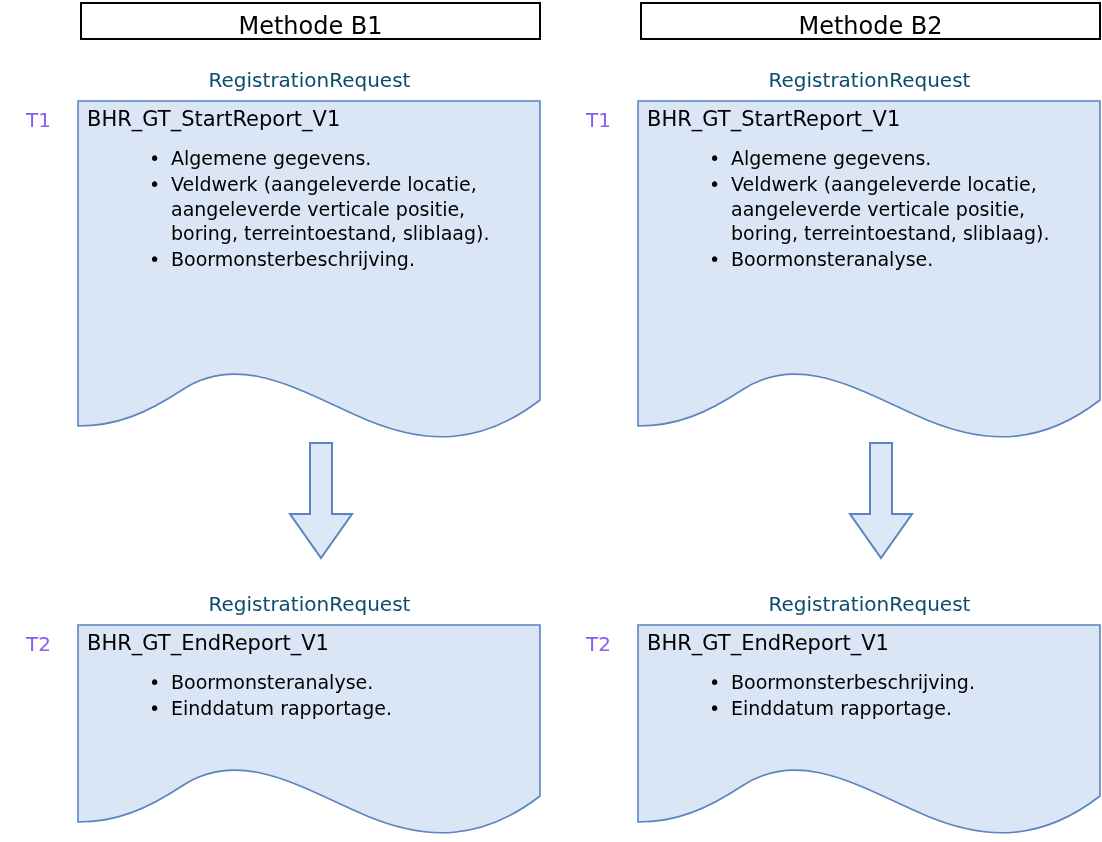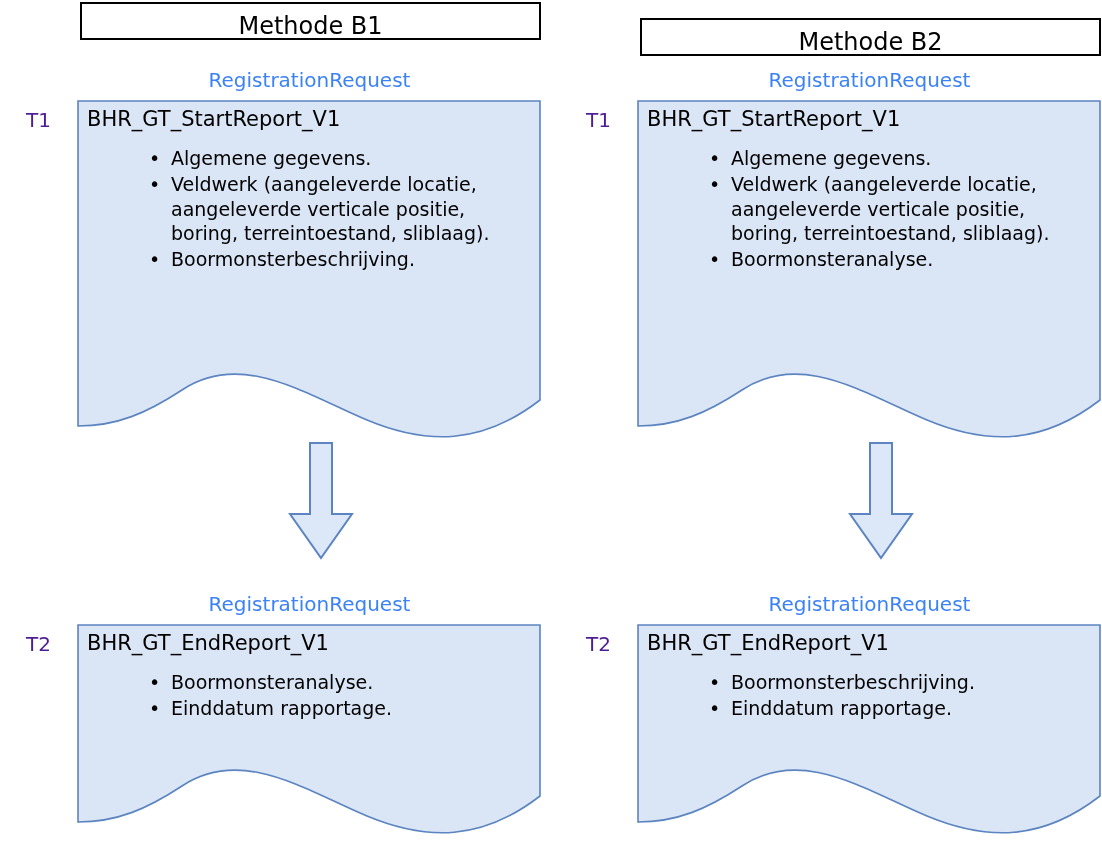--- a/index.html
+++ b/index.html
@@ -33,30 +33,30 @@
     line-height: 1;
     color: #000000;
   }
 
   
   .doc-caption {
     position: absolute;
     text-align: center;
     font-size: 20px;
     line-height: 1;
-    color: #3b82f6;
+    color: #0c4a6e;
     white-space: nowrap;
   }
 
   
   .time-label {
     position: absolute;
     font-size: 20px;
     line-height: 1;
-    color: #4c1d95;
+    color: #8b5cf6;
   }
 
   
   .doc-shape {
     position: absolute;
   }
   .doc-shape svg {
     position: absolute;
     left: 0;
     top: 0;
@@ -166,21 +166,21 @@
           <span>Boormonsteranalyse.</span>
         </li>
         <li>
           <span class="bullet">•</span>
           <span>Einddatum rapportage.</span>
         </li>
       </ul>
     </div>
   </div>
 
-  <div class="method-header" style="left:640px; top:18px; width:461px; height:38px;">
+  <div class="method-header" style="left:640px; top:2px; width:461px; height:38px;">
     <span>Methode B2</span>
   </div>
 
   <div class="doc-caption" style="left:638px; top:70px; width:463px;">RegistrationRequest</div>
 
   <div class="time-label" style="left:586px; top:110px;">T1</div>
 
   <div class="doc-shape" style="left:637px; top:100px; width:464px; height:345px;">
     <svg width="464" height="345" viewBox="0 0 464 345">
       <path d="M1,1 L463,1 L463,300 C 405,345 350,345 290,320

